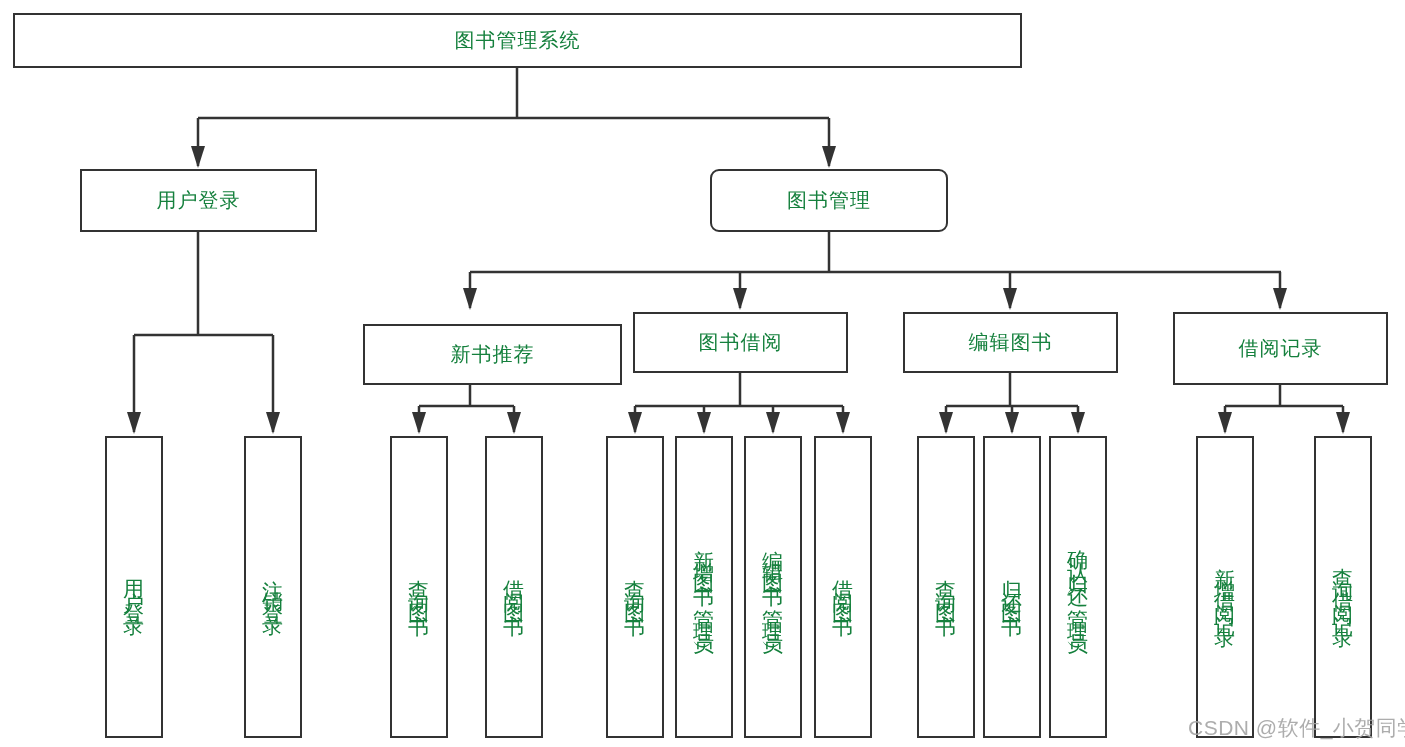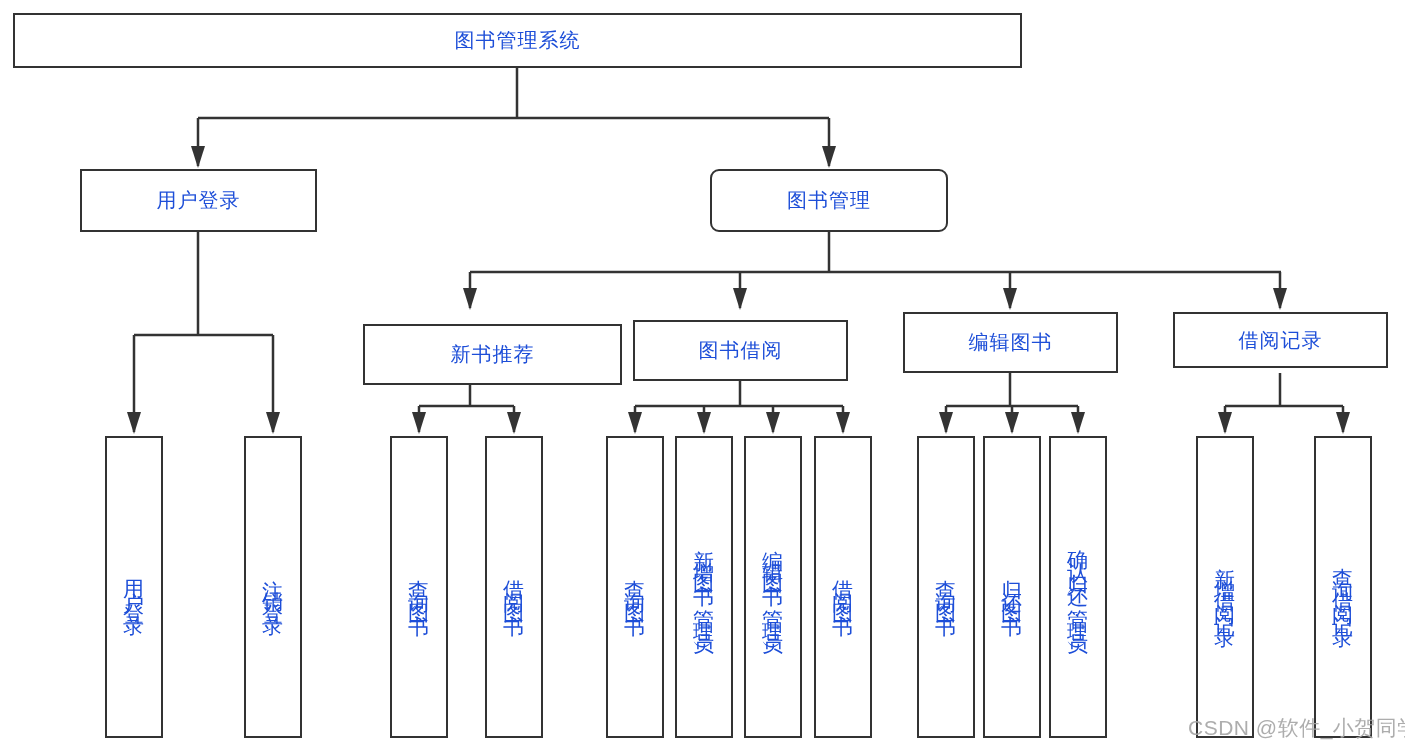--- a/index.html
+++ b/index.html
@@ -18,21 +18,21 @@
     pointer-events: none;
   }
   .box {
     position: absolute;
     background: #ffffff;
     border: 2.5px solid #333333;
     box-sizing: border-box;
     display: flex;
     align-items: center;
     justify-content: center;
-    color: #1d4ed8;
+    color: #15803d;
   }
   .h .lbl {
     font-size: 20px;
     letter-spacing: 1px;
     white-space: nowrap;
   }
   .leaf {
     width: 58px;
     height: 302px;
     top: 436px;
@@ -110,27 +110,27 @@
   <div class="box h" style="left:80px; top:169px; width:237px; height:63px;">
     <span class="lbl">用户登录</span>
   </div>
   <div class="box h" style="left:710px; top:169px; width:238px; height:63px;border-radius:9px;">
     <span class="lbl">图书管理</span>
   </div>
 
   <div class="box h" style="left:363px; top:324px; width:259px; height:61px;">
     <span class="lbl">新书推荐</span>
   </div>
-  <div class="box h" style="left:633px; top:312px; width:215px; height:61px;margin-top:8px;">
+  <div class="box h" style="left:633px; top:312px; width:215px; height:61px;">
     <span class="lbl">图书借阅</span>
   </div>
   <div class="box h" style="left:903px; top:312px; width:215px; height:61px;">
     <span class="lbl">编辑图书</span>
   </div>
-  <div class="box h" style="left:1173px; top:312px; width:215px; height:56px;">
+  <div class="box h" style="left:1173px; top:312px; width:215px; height:73px;">
     <span class="lbl">借阅记录</span>
   </div>
 
   <div class="box leaf" style="left:105px;">
     <span class="lbl">用户登录</span>
   </div>
   <div class="box leaf" style="left:244px;">
     <span class="lbl">注销登录</span>
   </div>
 

